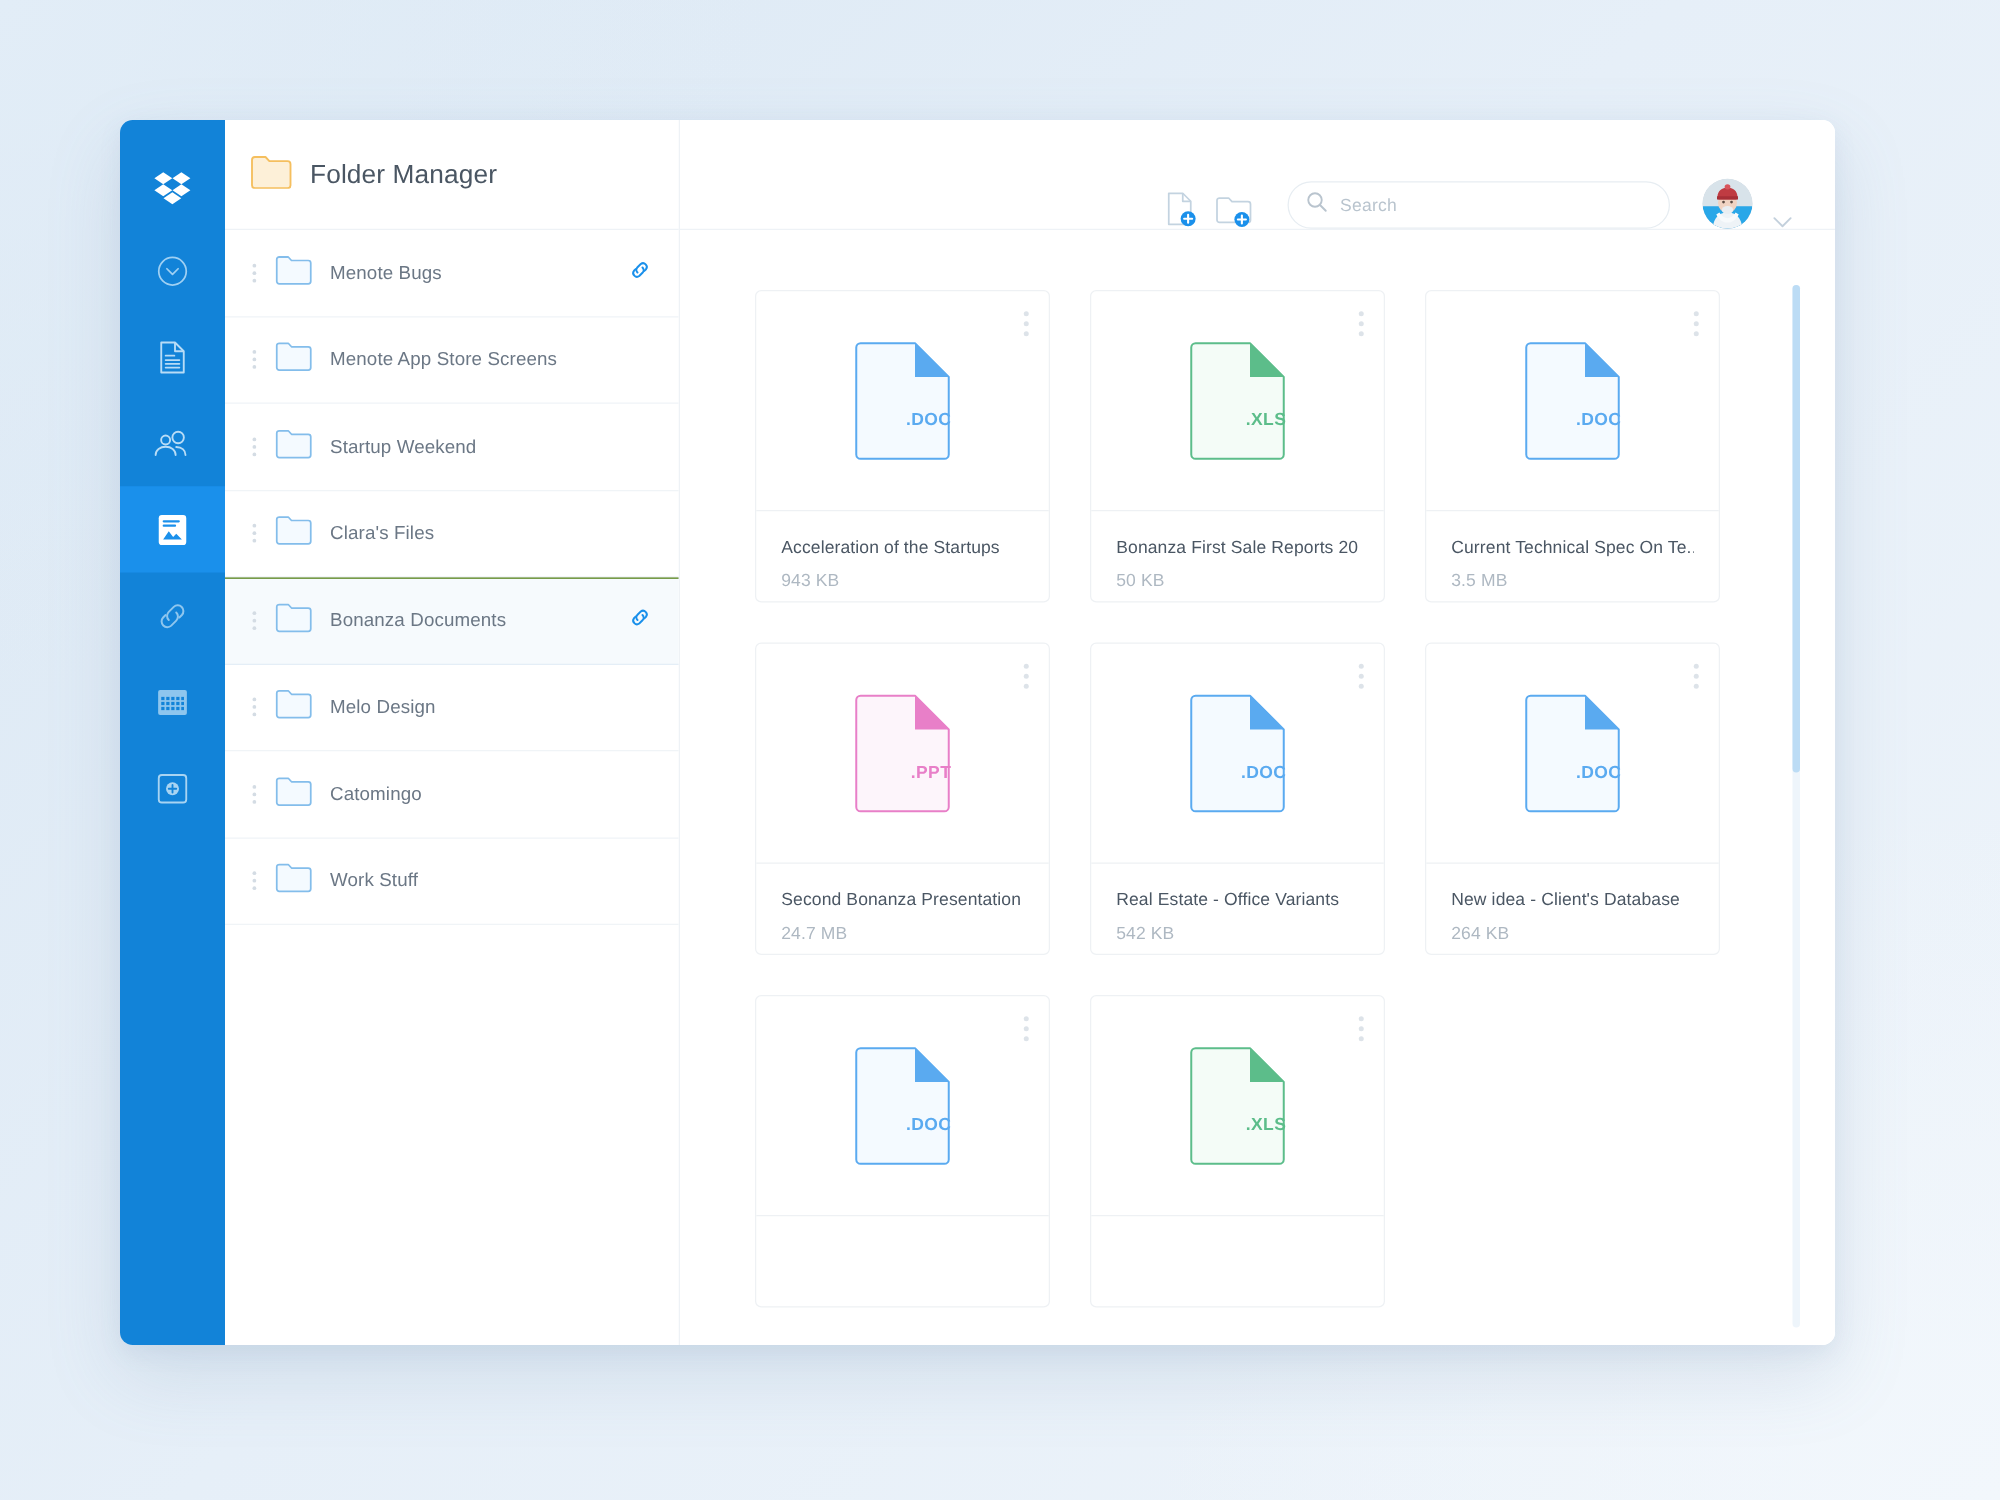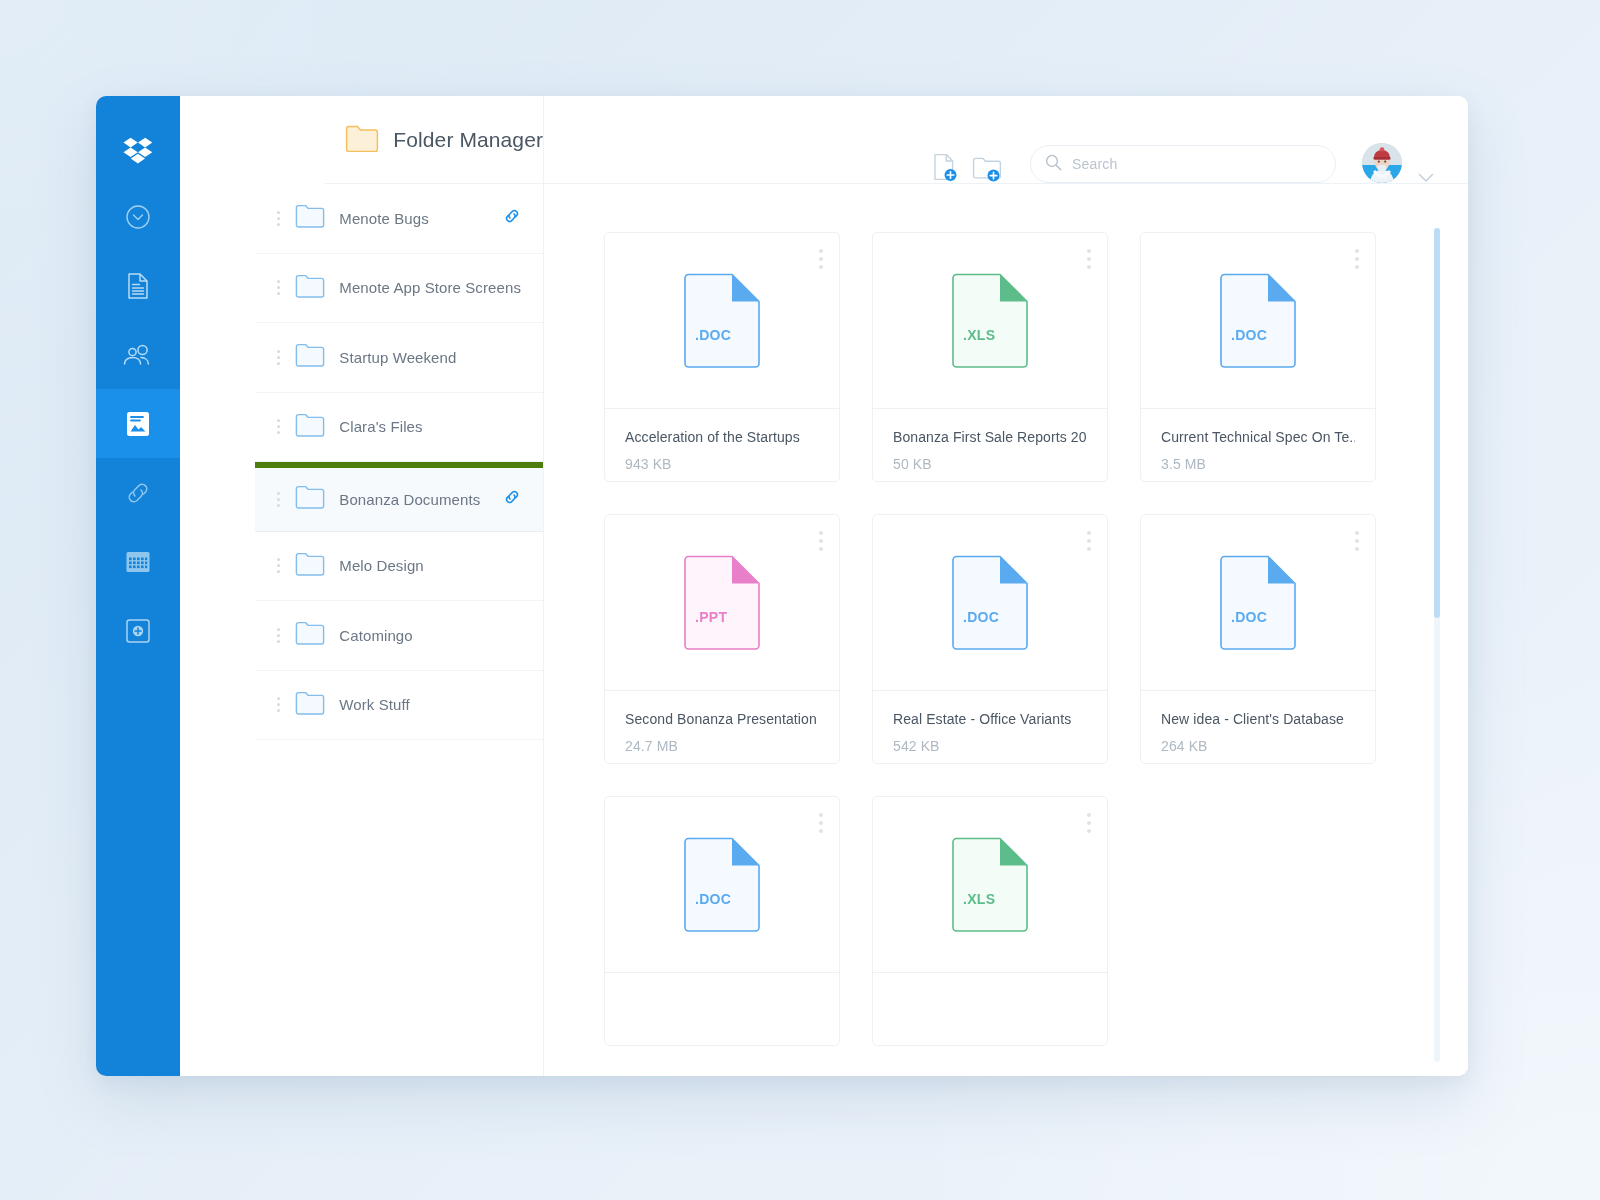--- a/index.html
+++ b/index.html
@@ -63,21 +63,20 @@
   .rail-item svg { display: block; }
 
   
   .folder-panel {
     width: 364px;
     flex: 0 0 364px;
     background: #ffffff;
     border-right: 1px solid #eef2f6;
     display: flex;
     flex-direction: column;
-    align-items: flex-end;
   }
   .panel-header {
     height: 88px;
     display: flex;
     align-items: center;
     padding: 0 0 0 20px;
     border-bottom: 1px solid #eef2f6;
     flex: 0 0 88px;
   }
   .panel-header .folder-glyph { margin-right: 14px; display:block; }
@@ -91,21 +90,21 @@
   .folder-row {
     height: 69.5px;
     display: flex;
     align-items: center;
     border-bottom: 1px solid #f0f4f7;
     padding: 0 22px 0 14px;
     cursor: pointer;
   }
   .folder-row.selected {
     background: #f6fafd;
-    border-top: 6px solid #4d7c0f;
+    border-top: 1px solid #4d7c0f;
     border-bottom: 1px solid #e4eef7;
   }
   .drag-dots {
     width: 18px;
     display: flex;
     flex-direction: column;
     align-items: center;
     gap: 3px;
     margin-right: 8px;
     cursor: grab;
@@ -236,21 +235,21 @@
     white-space: nowrap;
     overflow: hidden;
     letter-spacing: 0.1px;
   }
   .card-size { font-size: 14px; color: #aeb8c2; letter-spacing: 0.1px; }
 
   .doc-label {
     position: absolute;
     left: 12px; right: 0;
     bottom: 26px;
-    text-align: left;
+    text-align: right;
     font-size: 14px;
     font-weight: bold;
     letter-spacing: 0.3px;
   }
   .doc-wrap { position: relative; width: 78px; height: 96px; }
 
   
   .scrollbar {
     position: absolute;
     right: 28px;

